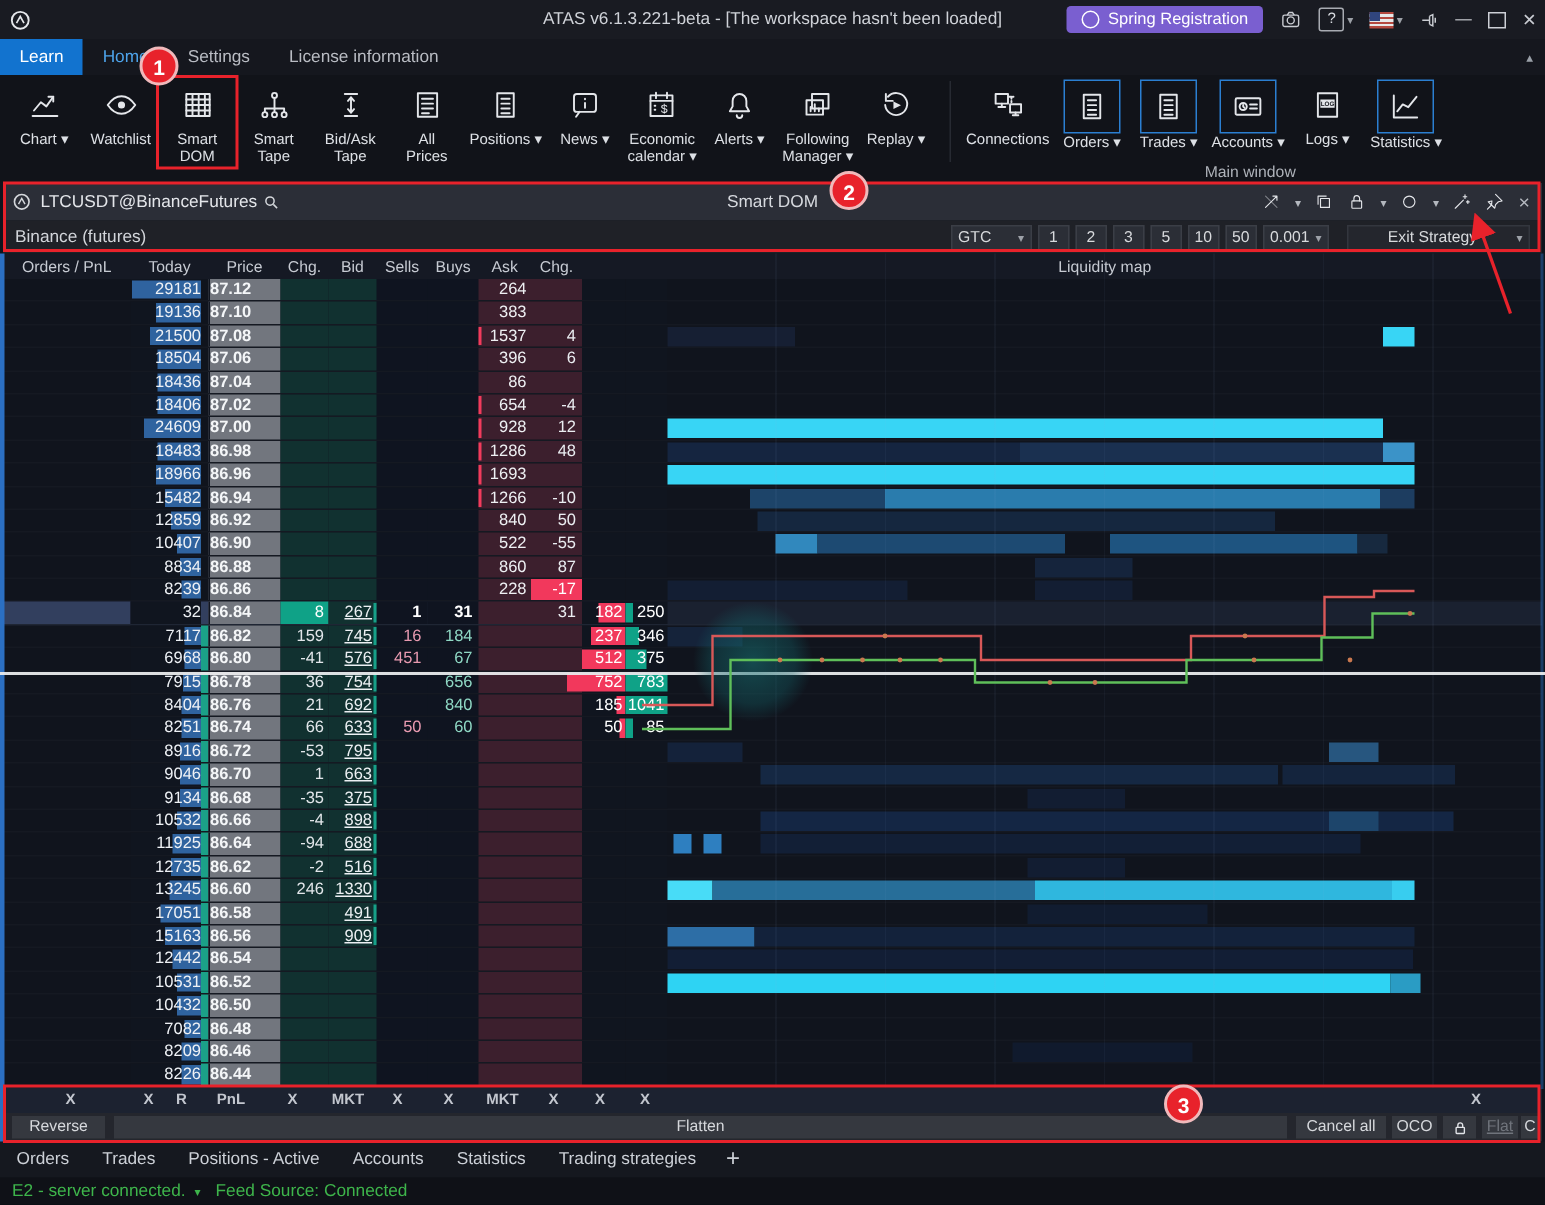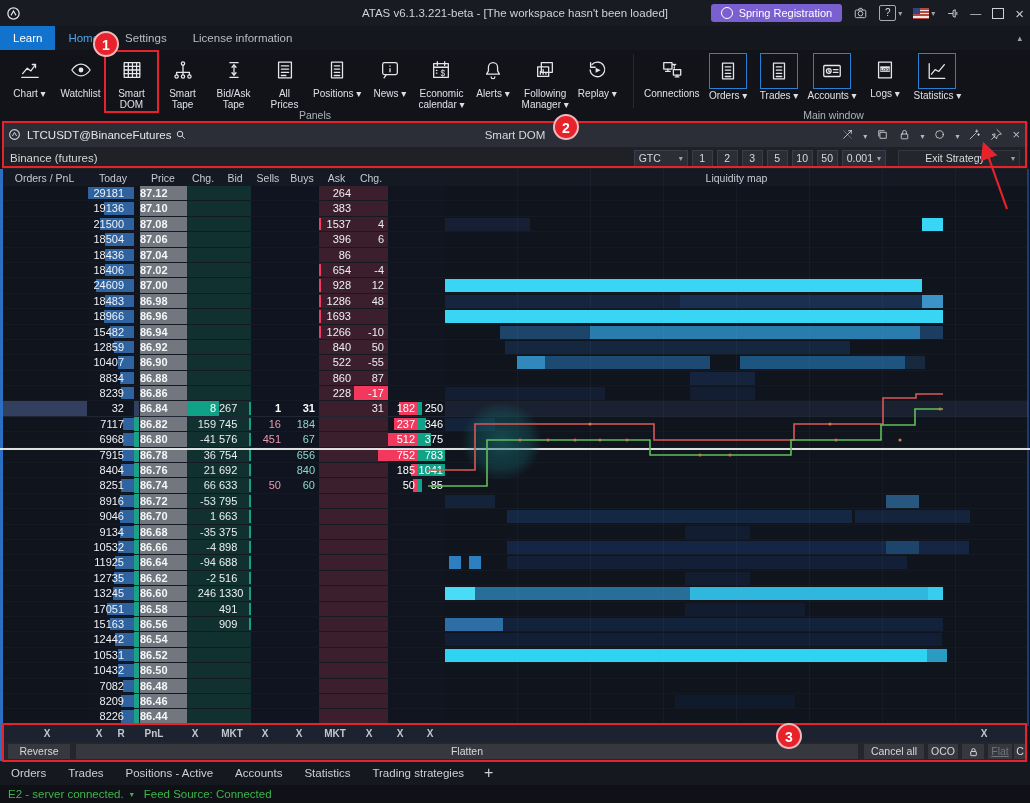--- a/index.html
+++ b/index.html
@@ -59,27 +59,27 @@
            display:flex;font-size:10.5px;color:#c6cad2;align-items:center;}
   .chcell{text-align:center;}
   
   #table{position:absolute;left:2px;top:186px;width:1026px;height:540px;}
   .trow{display:flex;height:15.4px;line-height:15.4px;font-size:11px;
         border-bottom:1px solid rgba(255,255,255,0.022);box-sizing:border-box;}
   .trow>div{box-sizing:border-box;}
   .c-op{width:85px;}
   .c-td{width:47px;position:relative;background:#10151f;}
   .c-td .bar{position:absolute;right:0;top:1px;bottom:1px;background:#2f639f;}
-  .c-td .v{position:absolute;right:10px;top:0;color:#eef1f5;}
+  .c-td .v{position:absolute;right:0;top:0;color:#eef1f5;}
   .c-tip{width:5px;}
   .c-tip.teal{background:#1ba188;}
   .c-pr{width:48px;background:#72767e;color:#f4f6f8;font-weight:bold;text-align:left;padding-right:5px;
         border-left:1px solid #101520;}
   .c-cg{width:32px;background:#113130;text-align:right;padding-right:3px;color:#e2e6ea;}
-  .c-bd{width:32px;background:#113130;text-align:left;padding-right:3px;color:#ecf0f3;position:relative;}
+  .c-bd{width:32px;background:#113130;text-align:right;padding-right:3px;color:#ecf0f3;position:relative;text-decoration:underline;}
   .c-bd.edge::after{content:"";position:absolute;right:0;top:1px;bottom:1px;width:2px;background:#17a088;}
   .c-sl{width:34px;background:#0f1420;text-align:right;padding-right:4px;color:#e89ab0;}
   .c-by{width:34px;background:#0f1420;text-align:right;padding-right:4px;color:#8fd8c4;}
   .c-ak{width:35px;background:#3c1f2d;text-align:right;padding-right:3px;color:#eef0f3;position:relative;}
   .c-ak.tick::before{content:"";position:absolute;left:0;top:1px;bottom:1px;width:2px;background:#f23b5c;}
   .c-ac{width:34px;background:#3c1f2d;text-align:right;padding-right:4px;color:#eaedf1;}
   .c-sm{width:29px;position:relative;background:#10151f;text-align:right;padding-right:2px;color:#fff;overflow:visible;}
   .c-sm .mbar{position:absolute;right:0;top:1px;bottom:1px;background:#f2385c;z-index:0;}
   .c-bm{width:28px;position:relative;background:#10151f;text-align:right;padding-right:2px;color:#fff;overflow:visible;}
   .c-bm .mbar{position:absolute;left:0;top:1px;bottom:1px;background:#0fa287;z-index:0;}
@@ -296,21 +296,20 @@
         <div class="ritem">
           <div class="ibox">
             <svg class="ic" width="22" height="22" viewBox="0 0 24 24" fill="none" stroke="#e4e6ea" stroke-width="1.4" stroke-linecap="round" stroke-linejoin="round">
               <path d="M6.5 6A8 8 0 1 1 4.5 12"></path>
               <path d="M5 4v5h5"></path>
               <path d="M10.5 9.5l5.5 2.7-5.5 2.7z" fill="#e4e6ea" stroke="none"></path>
             </svg>
           </div>
           <div class="rlabel">Replay ▾</div>
         </div>
-        <div class="glabel">Panels</div>
       </div>
       <div class="rsep"></div>
       <div class="rgroup" style="flex: 1 1 0%;">
         <div class="ritem">
           <div class="ibox">
             <svg class="ic" width="22" height="22" viewBox="0 0 24 24" fill="none" stroke="#e4e6ea" stroke-width="1.4" stroke-linecap="round" stroke-linejoin="round">
               <rect x="3" y="4" width="9" height="7"></rect>
               <path d="M7.5 11v2.5M5 13.5h5"></path>
               <rect x="13.5" y="11.5" width="8" height="6"></rect>
               <path d="M17.5 17.5v2M15.5 19.5h4"></path>

